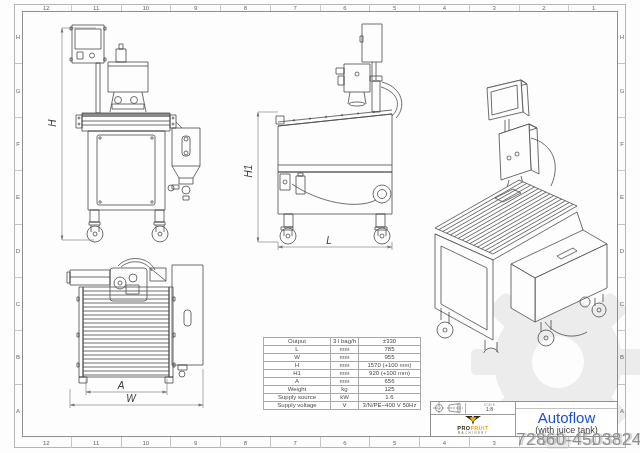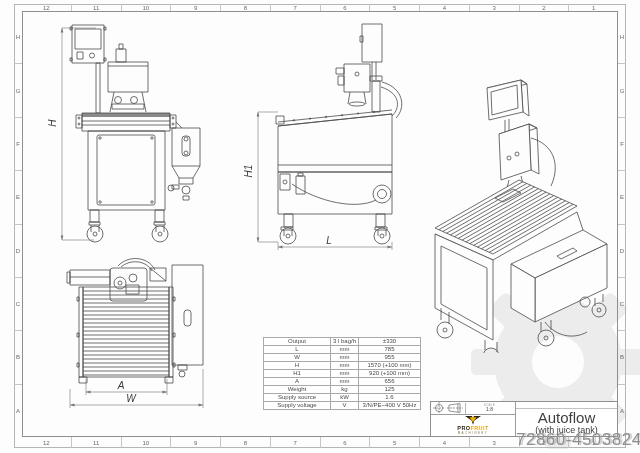--- a/index.html
+++ b/index.html
@@ -35,21 +35,21 @@
   .tb-scale .lbl{font-size:3px;color:#9a9a9a;letter-spacing:.3px;}
   .tb-scale .val{font-size:5px;color:#4a4a4a;}
   .tb-logo{flex:1;display:flex;flex-direction:column;align-items:center;justify-content:center;line-height:1;}
   .logo-word{font-size:5.5px;font-weight:bold;letter-spacing:.4px;margin-top:1px;}
   .logo-word .pro{color:#2b2416;}
   .logo-word .fruit{color:#e8a21a;}
   .logo-sub{font-size:3px;color:#8a7a55;letter-spacing:1.4px;margin-top:1px;}
   .tb-right{flex:1;border-left:1px solid #9c9c9c;display:flex;flex-direction:column;box-sizing:border-box;}
   .tb-right-strip{height:6px;border-bottom:1px solid #c2c2c2;}
   .tb-title-area{flex:1;display:flex;flex-direction:column;align-items:center;justify-content:center;line-height:1;}
-  .tb-title{font-size:15px;color:#404040;}
+  .tb-title{font-size:15px;color:#1d4ed8;}
   .tb-subtitle{font-size:9px;color:#3a3a3a;margin-top:1px;text-align:center;}
   
   .gear-wm{position:absolute;left:468px;top:272px;z-index:0;}
   .listing-id{position:absolute;left:516px;top:430px;z-index:5;font-size:17px;color:#8f8f8f;
               letter-spacing:.5px;text-shadow:2px 0 0 rgba(150,150,150,.45);white-space:nowrap;}
 </style>
 </head>
 <body>
 
 <div class="stage">

